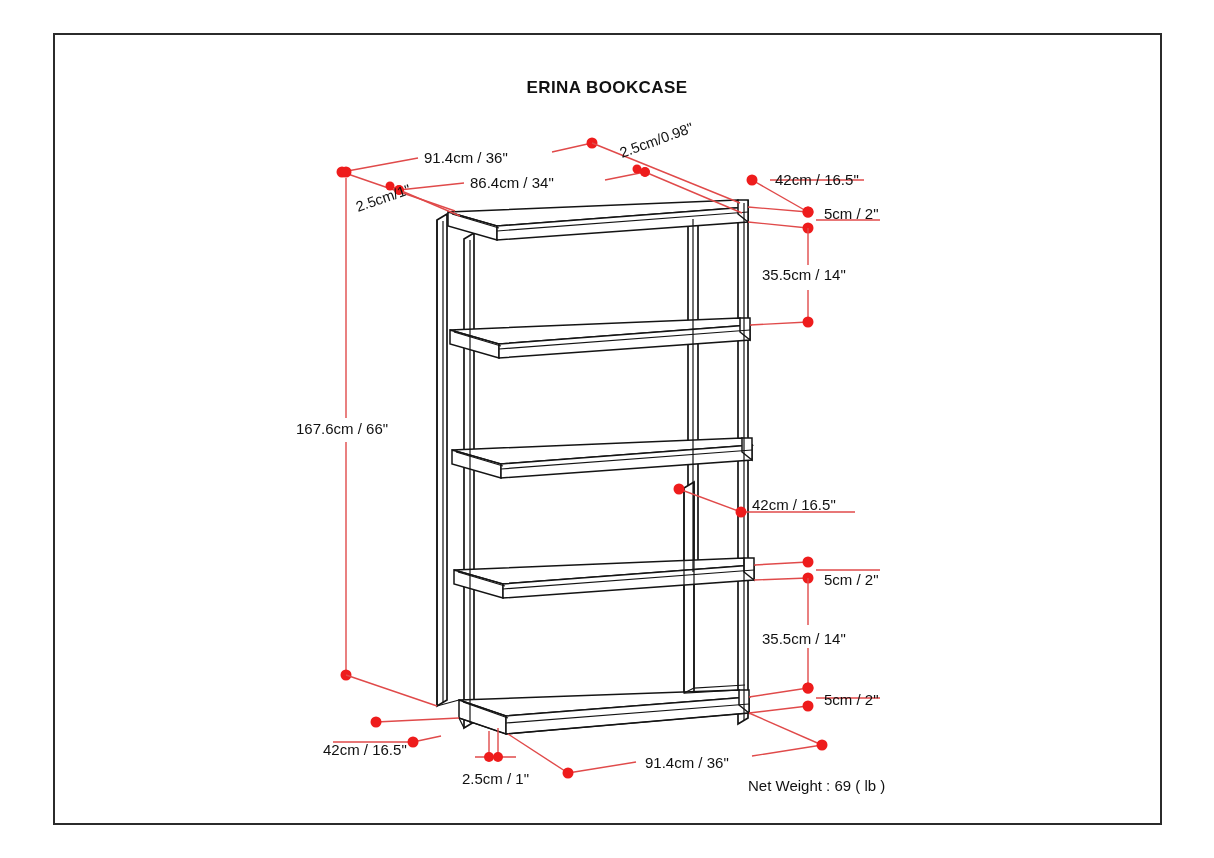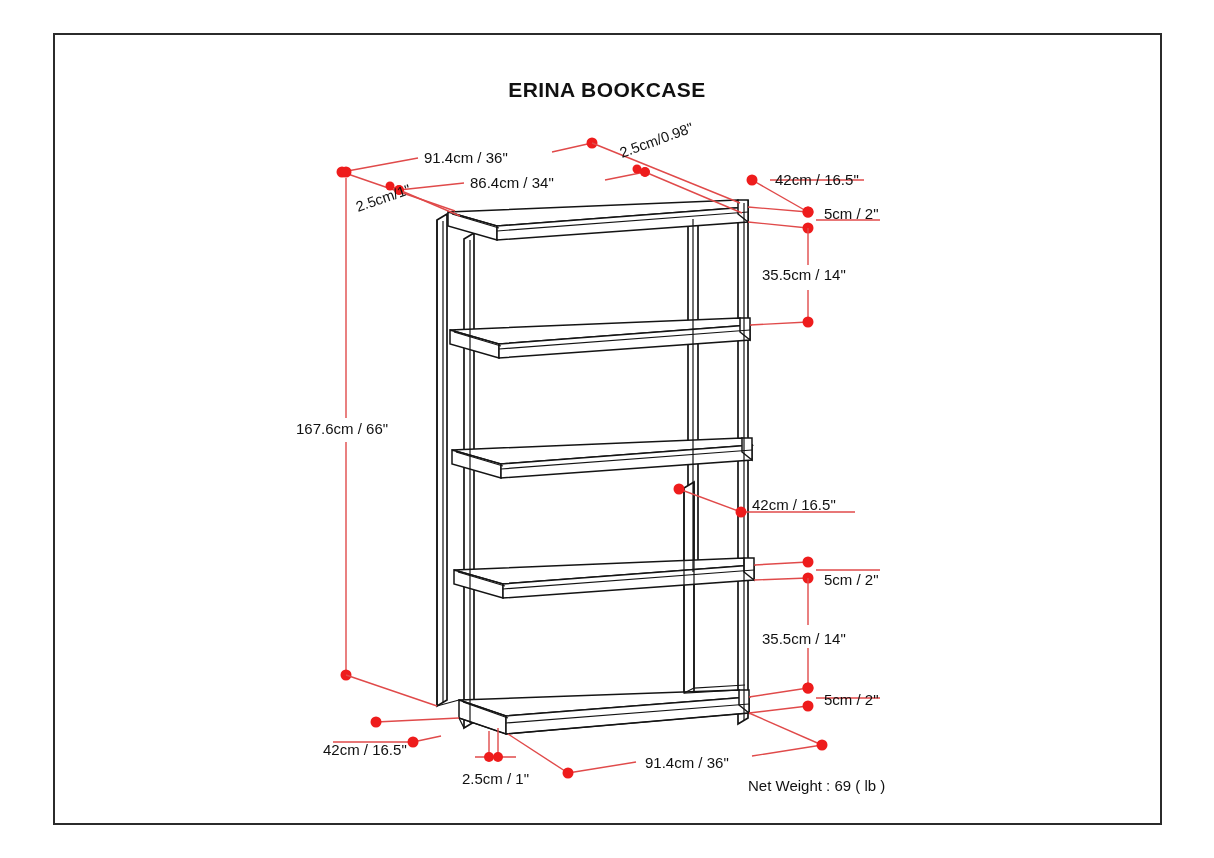--- a/index.html
+++ b/index.html
@@ -29,21 +29,21 @@
     border: 2px solid #2b2b2b;
     box-sizing: border-box;
     background: #ffffff;
   }
   #title {
     position: absolute;
     left: 0;
     top: 78px;
     width: 1214px;
     text-align: center;
-    font-size: 21px;
+    font-size: 17px;
     font-weight: bold;
     letter-spacing: 0.4px;
     color: #111111;
   }
   svg#drawing {
     position: absolute;
     left: 0;
     top: 0;
     width: 1214px;
     height: 858px;

